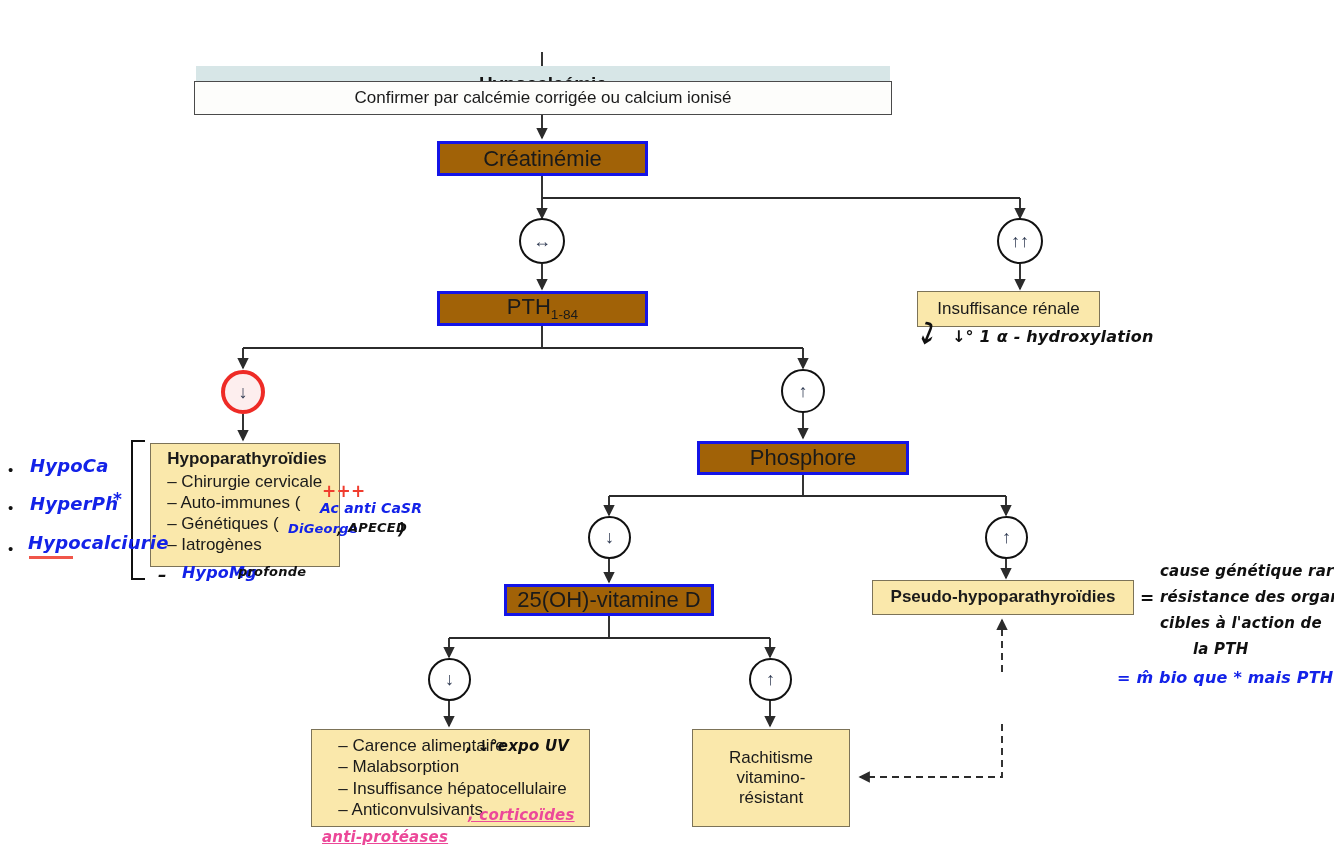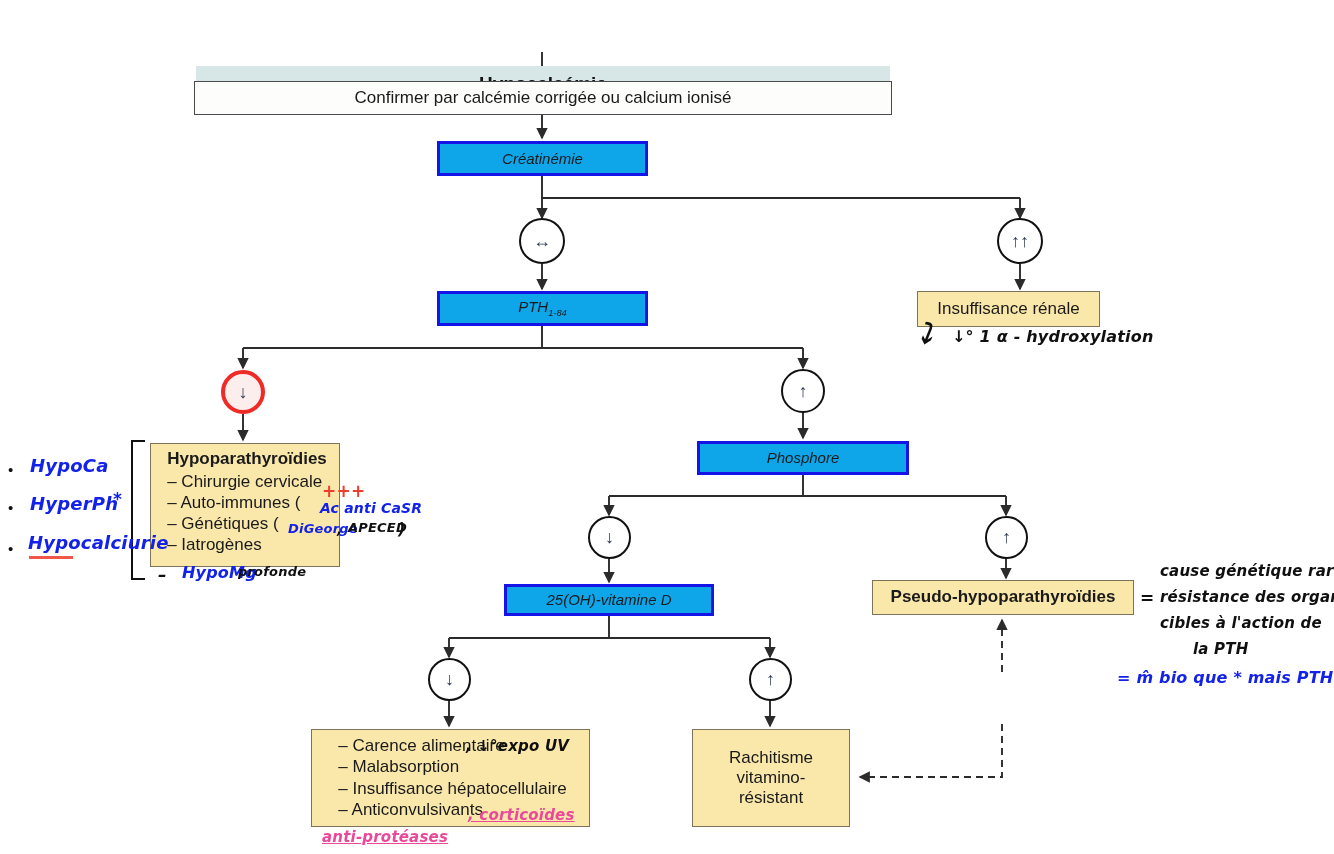--- a/index.html
+++ b/index.html
@@ -36,24 +36,23 @@
 
   
   .plain{
     background:#fdfdfb;
     border:1.6px solid #4a4a4a;
     font-size:17px;
   }
 
   
   .bluebox{
-    background:#0ea5e9;
+    background:#a16207;
     border:3px solid #1414e6;
-    font-size:15px;
-    font-style:italic;
+    font-size:22px;
   }
 
   
   .yellow{
     background:#fae8ab;
     border:1.4px solid #7c7358;
     font-size:17px;
   }
   .yellow.bold{font-weight:bold;}
 

